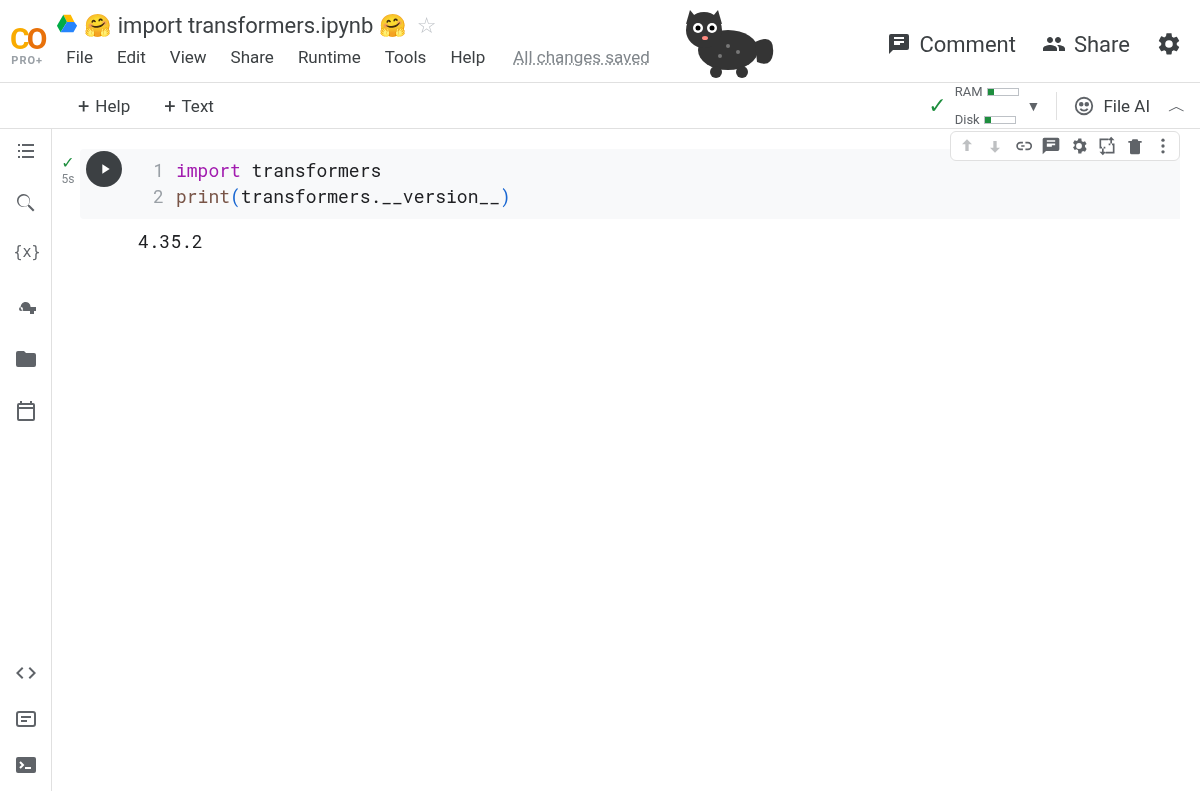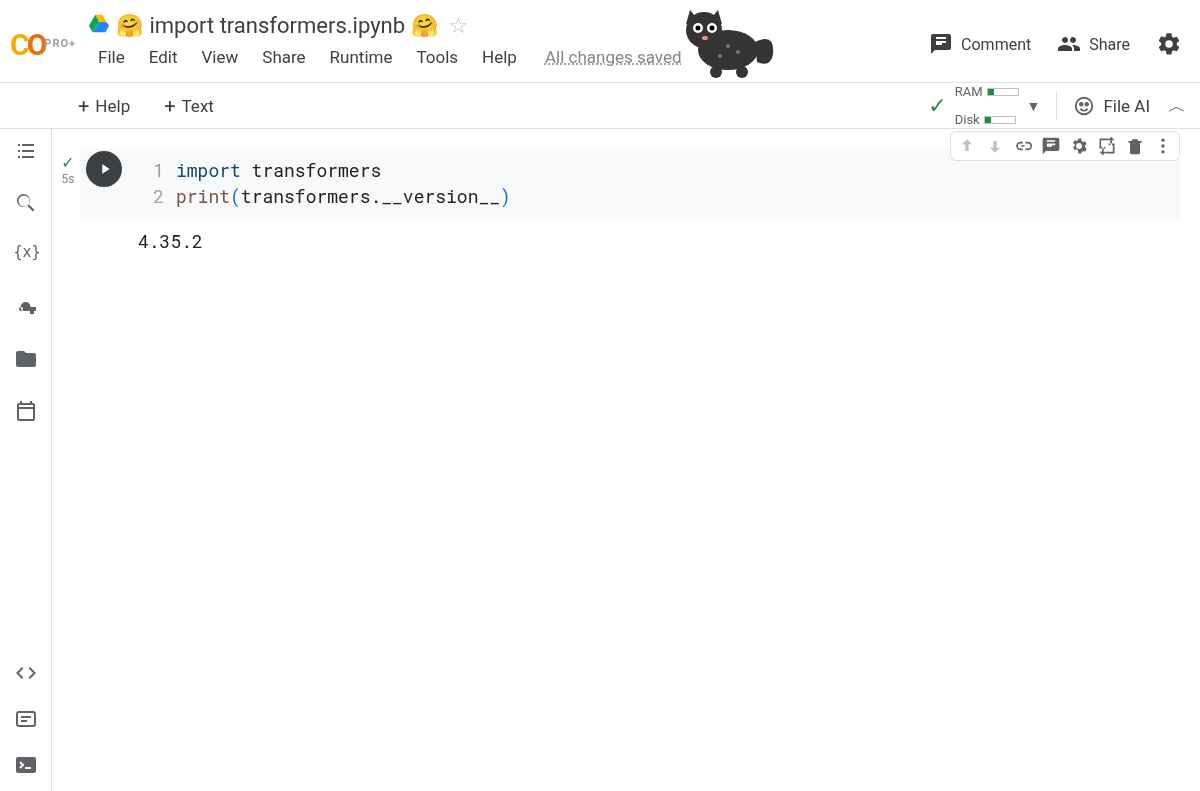--- a/index.html
+++ b/index.html
@@ -14,34 +14,34 @@
   }
   
   .header {
     display: flex;
     align-items: center;
     padding: 6px 14px 0 10px;
     border-bottom: 1px solid #e0e0e0;
     height: 83px;
     position: relative;
   }
-  .logo-col { display:flex; align-items:center; margin-right:10px;}
+  .logo-col { display:flex; flex-direction:column; align-items:center; margin-right:10px;}
   .colab-logo { font-weight:700; font-size:30px; letter-spacing:-3px;}
   .colab-logo .c1{color:#f9ab00;}
   .colab-logo .c2{color:#e8710a;}
   .pro { font-size:11px; font-weight:700; color:#9aa0a6; letter-spacing:1px; margin-top:-2px;}
   .title-area { flex:1; display:flex; flex-direction:column; }
   .title-row { display:flex; align-items:center; gap:6px; font-size:22px; color:#3c4043; padding-left:2px;}
   .drive-icon svg{width:22px;height:22px;}
   .star { color:#bdc1c6; font-size:22px; margin-left:4px;}
   .menubar { display:flex; gap:4px; font-size:17px; color:#3c4043; padding:6px 0 8px 2px;}
   .menubar span { padding:2px 10px; border-radius:4px; cursor:pointer;}
   .menubar .status { color:#80868b; text-decoration:underline dotted; margin-left:4px;}
   .header-actions { display:flex; align-items:center; gap:26px; padding-right:4px;}
-  .hact { display:flex; align-items:center; gap:8px; font-size:16px; cursor:pointer;text-align:center;}
+  .hact { display:flex; align-items:center; gap:8px; font-size:22px; cursor:pointer;text-align:center;}
   .hact svg{width:24px;height:24px; fill:#3c4043;}
   .gear svg{width:26px;height:26px;}
   .cat { position:absolute; left:670px; top:2px; }
   
   .toolbar {
     display:flex; align-items:center; height:46px;
     padding: 0 14px 0 70px;
     border-bottom:1px solid #e0e0e0;
     font-size:17px;
   }
@@ -71,21 +71,21 @@
   .cell{margin:0 20px 0 4px;}
   .cell-row{display:flex;}
   .gutter{width:24px;display:flex;flex-direction:column;align-items:center;padding-top:4px;}
   .gutter .ok{color:#1e8e3e;font-size:16px;}
   .gutter .time{font-size:12px;color:#80868b;text-align:right;}
   .run{width:36px;height:36px;border-radius:50%;background:#3c4043;display:flex;align-items:center;justify-content:center;margin:2px 10px 0 6px;cursor:pointer;flex-shrink:0;}
   .run svg{fill:#fff;width:16px;height:16px;margin-left:2px;}
   .code-input{flex:1;background:#f8f9fa;border-radius:0;padding:8px 12px 10px 12px;font-family:"Roboto Mono",Menlo,monospace;font-size:18px;line-height:26px;}
   .cell-main{flex:1;background:#f8f9fa;border-radius:4px;display:flex;padding-bottom:0;}
   .ln{color:#9aa0a6;display:inline-block;width:20px;text-align:right;margin-right:12px;user-select:none;}
-  .kw{color:#0c4a6e;}
+  .kw{color:#a21caf;}
   .fn{color:#795548;}
   .pn{color:#202124;text-align:right;}
   .br{color:#1967d2;}
   .output{margin:10px 0 0 82px;font-family:"Roboto Mono",Menlo,monospace;font-size:18px;color:#202124;padding-bottom:14px;}
   .cell-wrap{border-bottom:0;}
   .emoji{font-size:22px;}
 </style>
 </head>
 <body>
 

